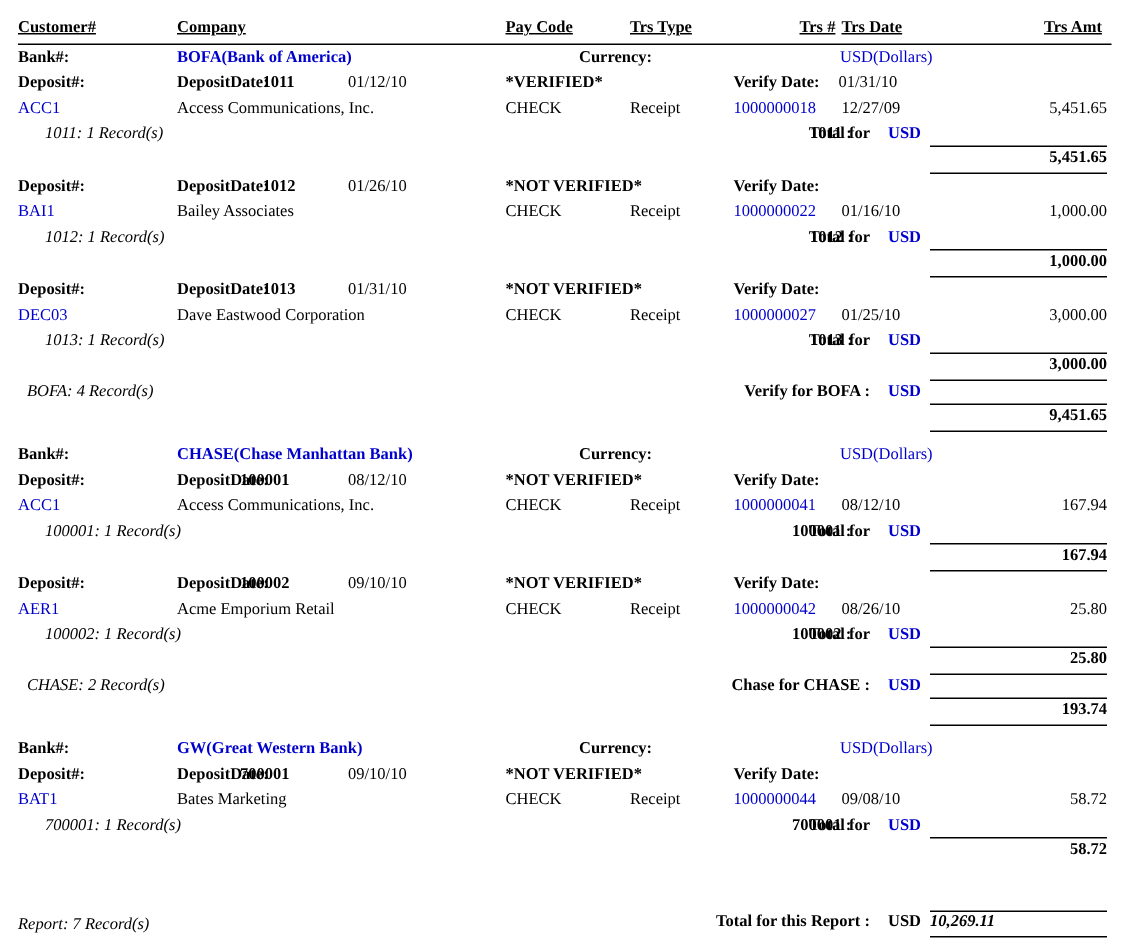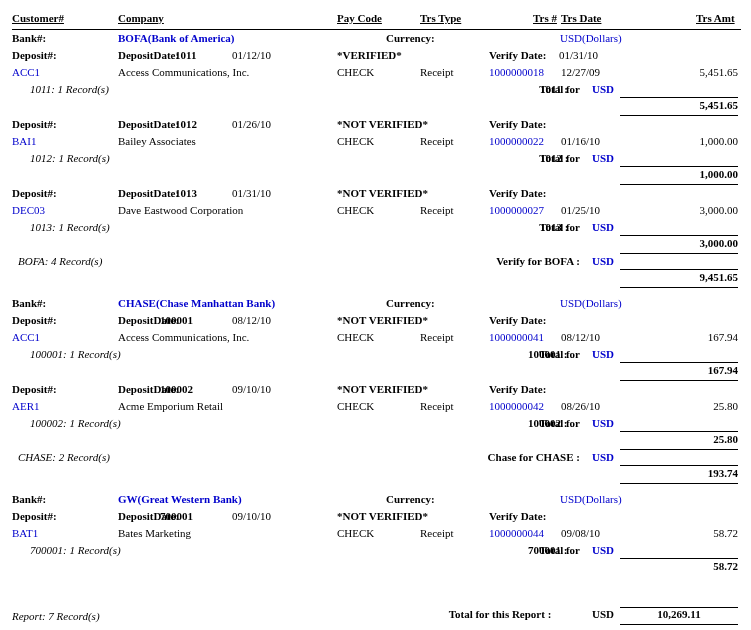--- a/index.html
+++ b/index.html
@@ -138,36 +138,37 @@
   }
   .footer .rep {
     position: absolute;
     left: 12px; top: 2px;
     font-style: italic;
     font-size: 11px;
   }
   .footer .lbl {
     position: absolute;
     left: 420px; width: 160px;
-    text-align: center;
+    text-align: right;
     font-weight: bold;
     font-size: 11px;
   }
   .footer .cur {
     position: absolute;
     left: 592px;
     font-size: 11px;
     font-weight: bold;
   }
   .footer .amt {
     position: absolute;
     left: 620px; width: 118px;
-    text-align: center;
-    font-weight: bold;
-    font-size: 11px;
+    text-align: left;
+    font-weight: bold;
+    font-size: 11px;
+    font-style: italic;
   }
   .footer .boxline-top {
     position: absolute;
     left: 620px; width: 118px;
     top: -1px;
     border-top: 1px solid #000;
   }
   .footer .boxline-bot {
     position: absolute;
     left: 620px; width: 118px;

